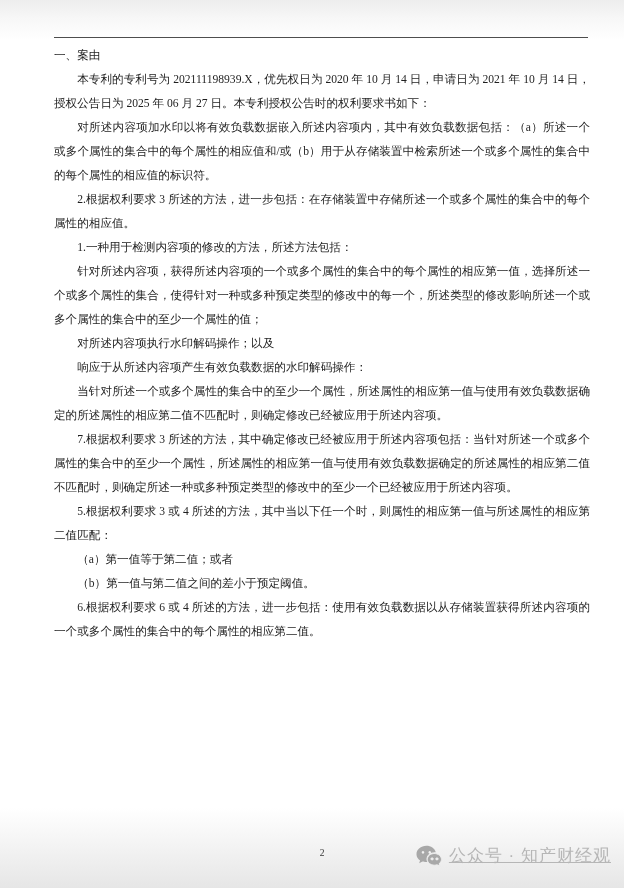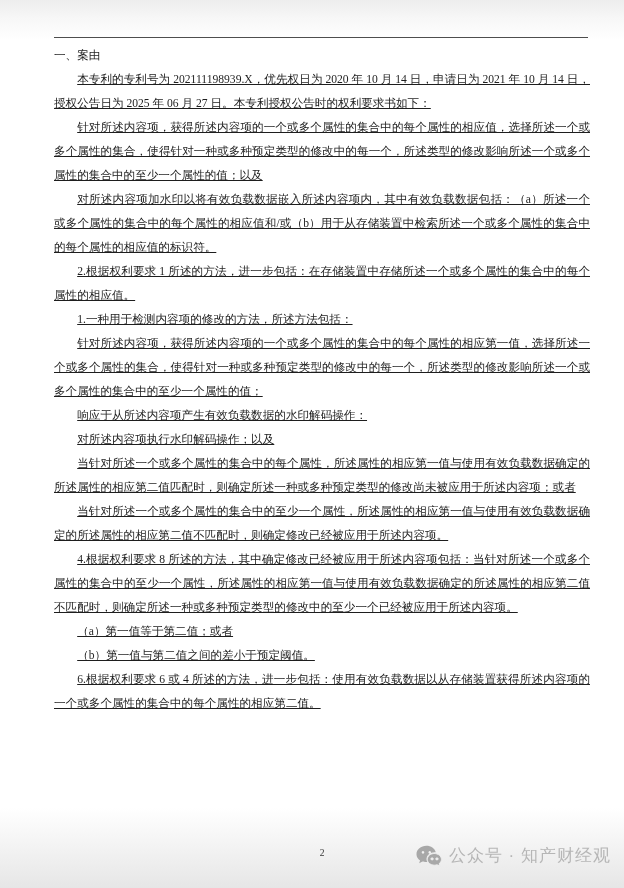--- a/index.html
+++ b/index.html
@@ -33,61 +33,60 @@
     font-weight: normal;
     text-indent: 0;
   }
   .para {
     margin: 0;
     font-size: 11.6px;
     line-height: 24px;
     text-align: justify;
     text-indent: 2em;
     word-break: break-all;
-    text-decoration: underline;
   }
   .footer-pageno {
     position: absolute;
     left: 54px; top: 848px; width: 536px;
     text-align: center;
     font-size: 9.5px;
     color: #333333;
   }
   .watermark {
     position: absolute;
     right: 13px; top: 844px;
     display: flex; align-items: center; gap: 7px;
     color: #b6b6b6;
     font-family: "Liberation Sans", "DejaVu Sans", sans-serif;
     font-size: 17px;
     letter-spacing: 1px;
     user-select: none;
+    text-decoration: underline;
   }
   .watermark svg { display: block; }
 </style>
 </head>
 <body>
 
 <div class="page">
 
   <div class="content">
     <hr class="rule">
     <p class="doc-heading">一、案由</p>
     <div>
         <p class="para">本专利的专利号为 202111198939.X，优先权日为 2020 年 10 月 14 日，申请日为 2021 年 10 月 14 日，授权公告日为 2025 年 06 月 27 日。本专利授权公告时的权利要求书如下：</p>
-        <p class="para">针对所述内容项，获得所述内容项的一个或多个属性的集合中的每个属性的相应值，选择所述一个或多个属性的集合，使得针对一种或多种预定类型的修改中的每一个，所述类型的修改影响所述一个或多个属性的集合中的至少一个属性的值；以及</p>
         <p class="para">对所述内容项加水印以将有效负载数据嵌入所述内容项内，其中有效负载数据包括：（a）所述一个或多个属性的集合中的每个属性的相应值和/或（b）用于从存储装置中检索所述一个或多个属性的集合中的每个属性的相应值的标识符。</p>
-        <p class="para">2.根据权利要求 1 所述的方法，进一步包括：在存储装置中存储所述一个或多个属性的集合中的每个属性的相应值。</p>
+        <p class="para">2.根据权利要求 3 所述的方法，进一步包括：在存储装置中存储所述一个或多个属性的集合中的每个属性的相应值。</p>
         <p class="para">1.一种用于检测内容项的修改的方法，所述方法包括：</p>
         <p class="para">针对所述内容项，获得所述内容项的一个或多个属性的集合中的每个属性的相应第一值，选择所述一个或多个属性的集合，使得针对一种或多种预定类型的修改中的每一个，所述类型的修改影响所述一个或多个属性的集合中的至少一个属性的值；</p>
+        <p class="para">对所述内容项执行水印解码操作；以及</p>
         <p class="para">响应于从所述内容项产生有效负载数据的水印解码操作：</p>
-        <p class="para">对所述内容项执行水印解码操作；以及</p>
-        <p class="para">当针对所述一个或多个属性的集合中的每个属性，所述属性的相应第一值与使用有效负载数据确定的所述属性的相应第二值匹配时，则确定所述一种或多种预定类型的修改尚未被应用于所述内容项；或者</p>
         <p class="para">当针对所述一个或多个属性的集合中的至少一个属性，所述属性的相应第一值与使用有效负载数据确定的所述属性的相应第二值不匹配时，则确定修改已经被应用于所述内容项。</p>
-        <p class="para">4.根据权利要求 8 所述的方法，其中确定修改已经被应用于所述内容项包括：当针对所述一个或多个属性的集合中的至少一个属性，所述属性的相应第一值与使用有效负载数据确定的所述属性的相应第二值不匹配时，则确定所述一种或多种预定类型的修改中的至少一个已经被应用于所述内容项。</p>
+        <p class="para">7.根据权利要求 3 所述的方法，其中确定修改已经被应用于所述内容项包括：当针对所述一个或多个属性的集合中的至少一个属性，所述属性的相应第一值与使用有效负载数据确定的所述属性的相应第二值不匹配时，则确定所述一种或多种预定类型的修改中的至少一个已经被应用于所述内容项。</p>
+        <p class="para">5.根据权利要求 3 或 4 所述的方法，其中当以下任一个时，则属性的相应第一值与所述属性的相应第二值匹配：</p>
         <p class="para">（a）第一值等于第二值；或者</p>
         <p class="para">（b）第一值与第二值之间的差小于预定阈值。</p>
         <p class="para">6.根据权利要求 6 或 4 所述的方法，进一步包括：使用有效负载数据以从存储装置获得所述内容项的一个或多个属性的集合中的每个属性的相应第二值。</p>
       </div>
   </div>
 
   <div class="footer-pageno">2</div>
 
   <div class="watermark">
     <span>

